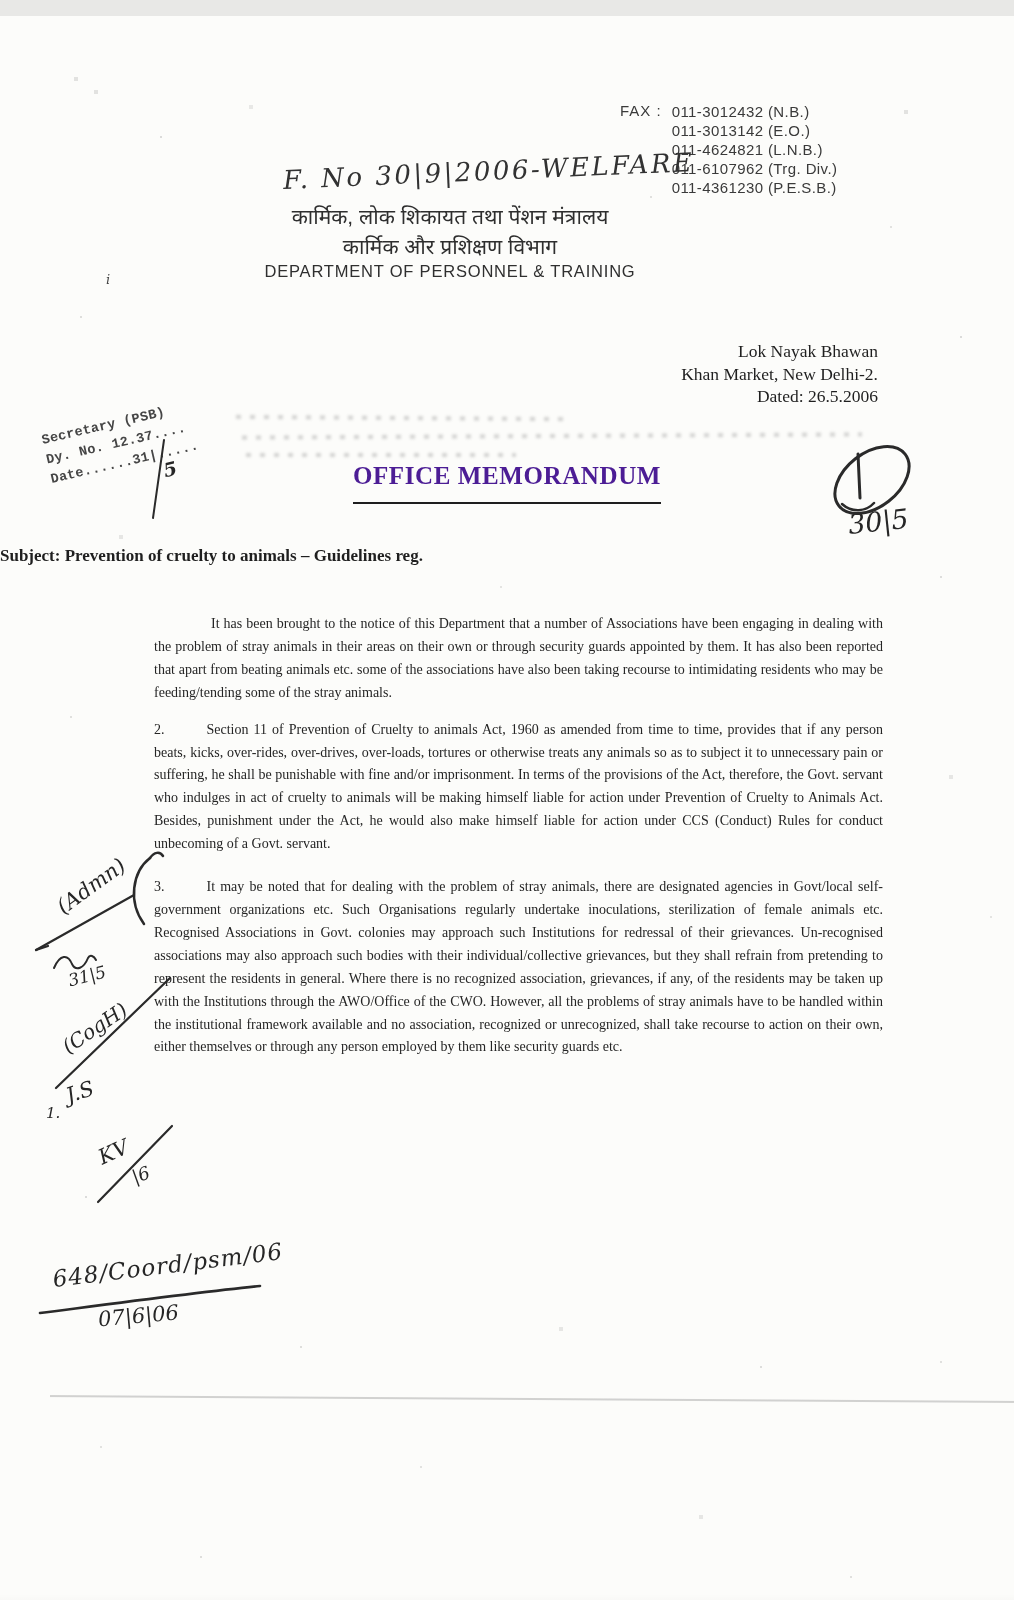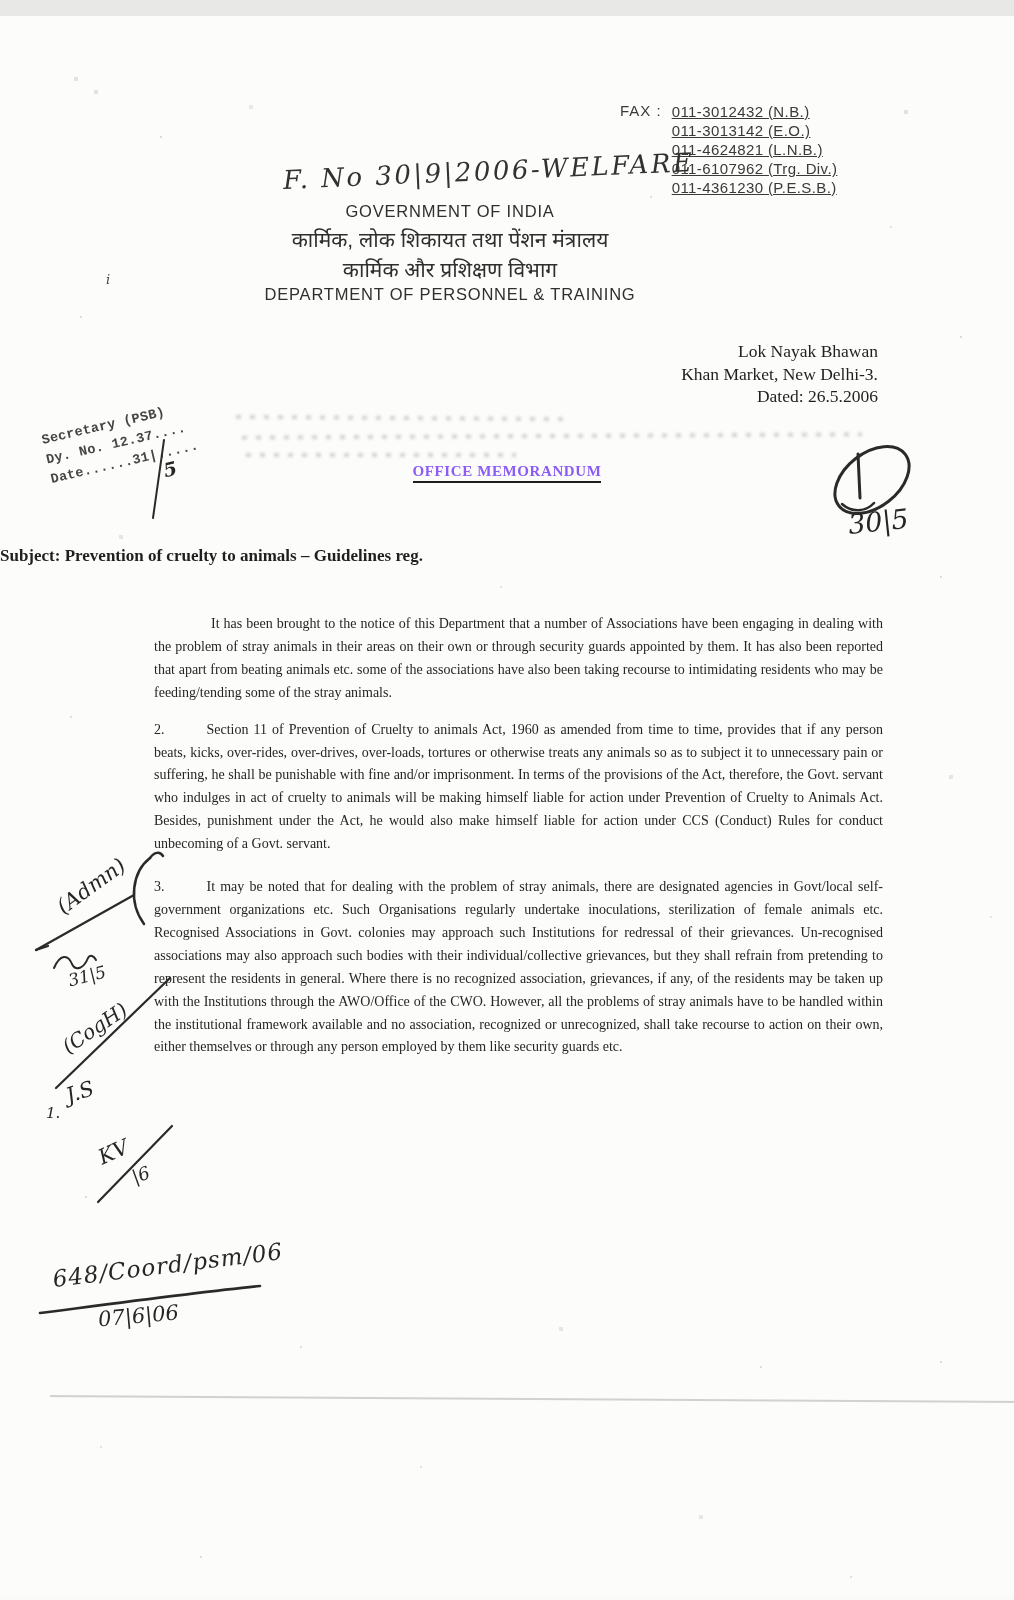--- a/index.html
+++ b/index.html
@@ -10,21 +10,21 @@
   }
   .page::after{
     content:"";position:absolute;left:0;right:0;bottom:0;height:22px;
     background:linear-gradient(to bottom,rgba(0,0,0,0),rgba(0,0,0,.05));
     pointer-events:none;
   }
   
   .fax{position:absolute;left:620px;top:86px;display:flex;
        font-family:"Liberation Sans",sans-serif;font-size:15px;color:#3a3a3a;}
   .fax-label{margin-right:10px;letter-spacing:1px;}
-  .fax-lines div{line-height:19px;letter-spacing:.4px;text-decoration:underline;}
+  .fax-lines div{line-height:19px;letter-spacing:.4px;}
   
   .hand{font-family:"DejaVu Serif",serif;font-style:italic;color:#262626;}
   .fileno{position:absolute;left:283px;top:140px;font-size:26px;letter-spacing:2.5px;
           transform:rotate(-2.5deg);color:#323232;}
   
   .header{position:absolute;left:60px;top:186px;width:780px;text-align:center;}
   .hi{font-family:"Liberation Sans","DejaVu Sans",sans-serif;color:#2e2e2e;}
   .hi-lg{font-size:21px;margin-bottom:2px;}
   .en{font-family:"Liberation Sans",sans-serif;font-size:16.5px;color:#2f2f2f;
       letter-spacing:.8px;margin-bottom:4px;}
@@ -40,22 +40,22 @@
          line-height:20px;color:#454545;letter-spacing:.3px;}
   .stamp-day{position:absolute;left:112px;top:56px;font-size:19px;font-weight:bold;}
   
   .smudge{position:absolute;height:4px;filter:blur(1.8px);opacity:.28;
           background:repeating-linear-gradient(90deg,#666 0 5px,transparent 5px 14px);}
   .sm1{left:236px;top:400px;width:330px;transform:rotate(.4deg);}
   .sm2{left:242px;top:418px;width:620px;transform:rotate(-.3deg);}
   .sm3{left:246px;top:437px;width:270px;}
   
   .title-wrap{position:absolute;left:0;top:446px;width:1014px;text-align:center;}
-  .title{display:inline-block;font-weight:bold;font-size:15px;letter-spacing:.6px;
-         color:#8b5cf6;border-bottom:2.5px solid #1e1e1e;padding-bottom:1px;}
+  .title{display:inline-block;font-weight:bold;font-size:25px;letter-spacing:.6px;
+         color:#4c1d95;border-bottom:2.5px solid #1e1e1e;padding-bottom:12px;}
   .subject{position:absolute;left:0;top:530px;width:1014px;text-align:left;
            font-weight:bold;font-size:17px;color:#1f1f1f;}
   
   .body{position:absolute;left:154px;top:597px;width:729px;
         font-size:14px;line-height:22.9px;text-align:justify;color:#252525;}
   .body p{margin:0;}
   .p1{text-indent:57px;margin-bottom:14px !important;}
   .p2{margin-bottom:20px !important;}
   .numgap{display:inline-block;width:42px;}
   
@@ -106,31 +106,30 @@
       <div>011-3013142 (E.O.)</div>
       <div>011-4624821 (L.N.B.)</div>
       <div>011-6107962 (Trg. Div.)</div>
       <div>011-4361230 (P.E.S.B.)</div>
     </div>
   </div>
 
   <div class="fileno hand">F. No 30|9|2006-WELFARE</div>
 
   <div class="header">
-    <div class="en">GOVERNMENT OF INDIA</div>
     <div class="hi hi-lg">कार्मिक, लोक शिकायत तथा पेंशन मंत्रालय</div>
     <div class="hi hi-lg">कार्मिक और प्रशिक्षण विभाग</div>
     <div class="en">DEPARTMENT OF PERSONNEL &amp; TRAINING</div>
   </div>
 
   <div class="tick-i hand">i</div>
 
   <div class="addr">
     <div>Lok Nayak Bhawan</div>
-    <div>Khan Market, New Delhi-3.</div>
+    <div>Khan Market, New Delhi-2.</div>
     <div>Dated: 26.5.2006</div>
   </div>
 
   <div class="stamp">
     <div>Secretary (PSB)</div>
     <div>Dy. No. 12.37....</div>
     <div>Date......31|.....</div>
     <div class="stamp-day hand">5</div>
   </div>
 

